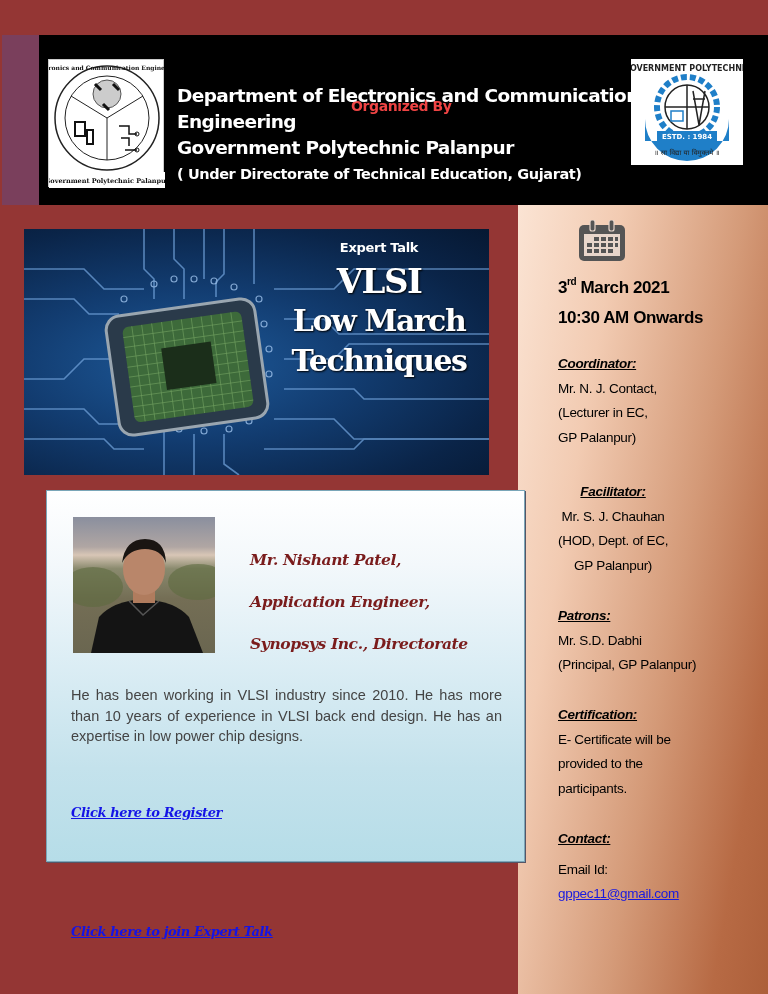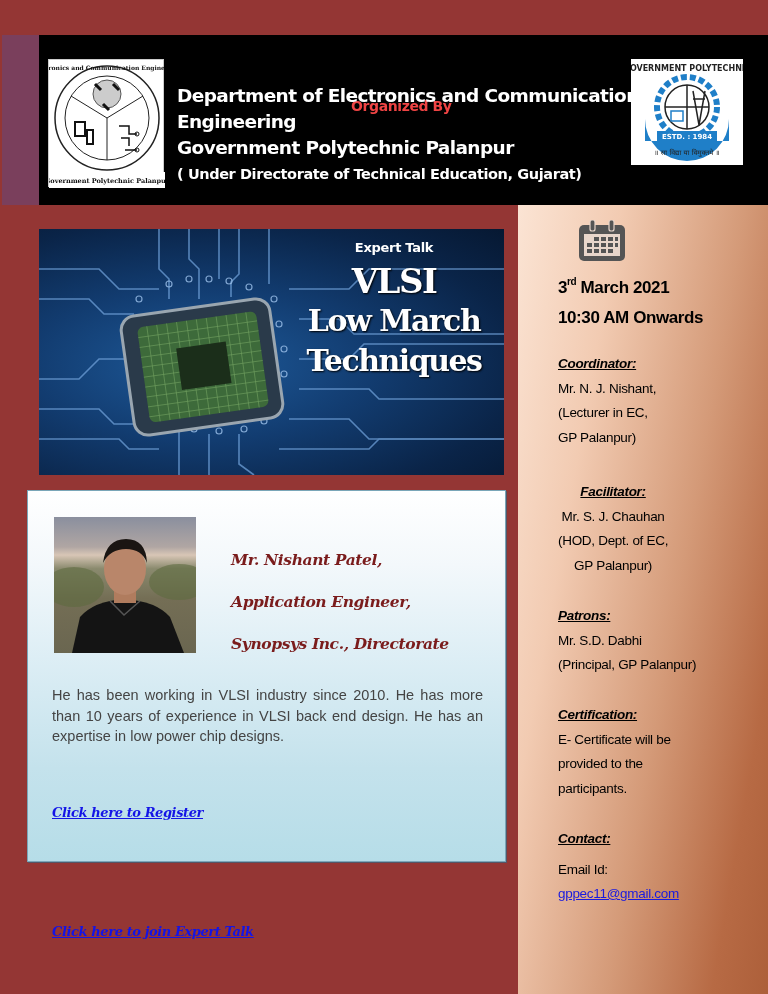--- a/index.html
+++ b/index.html
@@ -8,39 +8,39 @@
 
   .purple-strip { position: absolute; left: 2px; top: 35px; width: 37px; height: 170px; background: #7a3f5c; }
   .header { position: absolute; left: 39px; top: 35px; width: 729px; height: 170px; background: #000; }
   .logo-left { position: absolute; left: 9px; top: 24px; width: 116px; height: 128px; background: #fff; border: 1px solid #ccc; }
   .logo-right { position: absolute; left: 592px; top: 24px; width: 112px; height: 106px; background: #fff; }
   .org-by { position: absolute; left: 312px; top: 27px; color: #ef4444; font-size: 14px; font-weight: bold; font-family: "DejaVu Sans", sans-serif; letter-spacing: -0.4px; margin-top: 36px; }
   .dept { position: absolute; left: 138px; top: 48px; color: #fff; font-family: "DejaVu Sans", sans-serif; font-weight: bold; font-size: 18.5px; line-height: 26px; letter-spacing: -0.6px; }
   .dept div { white-space: nowrap; }
   .dept .sub { font-size: 14.5px; letter-spacing: -0.4px; }
 
-  .banner { position: absolute; left: 39px; top: 229px; width: 465px; height: 246px; overflow: hidden;
+  .banner { position: absolute; left: 24px; top: 229px; width: 465px; height: 246px; overflow: hidden;
     background: radial-gradient(ellipse at 35% 55%, #1e5a9a 0%, #123c70 40%, #0a2448 75%, #061832 100%); }
   .banner svg { position: absolute; left: 0; top: 0; }
   .banner-text { position: absolute; left: 245px; top: 8px; width: 220px; text-align: center; color: #fff; }
   .banner-text .small { font-family: "DejaVu Sans", sans-serif; font-weight: bold; font-size: 13px; line-height: 22px; letter-spacing: -0.3px; }
   .banner-text .big { font-family: "DejaVu Serif", serif; font-weight: bold; font-size: 30px; line-height: 40px; letter-spacing: -1.5px; text-shadow: 1px 1px 2px #000; }
   .banner-text .big.first { font-size: 34px; margin-top: 2px; }
 
   .right-panel { position: absolute; left: 518px; top: 205px; width: 250px; height: 941px;
     background: linear-gradient(100deg, #fbe4d4 0%, #f2cbb2 25%, #d49a78 55%, #b76a44 80%, #a85a35 100%);
     border-bottom: 2px solid #e69a72; }
   .cal-icon { position: absolute; left: 60px; top: 15px; width: 48px; height: 42px; }
   .date { position: absolute; left: 40px; top: 62px; font-size: 17px; font-weight: bold; letter-spacing: -0.4px; line-height: 30px; white-space: nowrap; }
   .date sup { font-size: 10px; vertical-align: 8px; }
   .rp-section { position: absolute; left: 40px; font-size: 13.5px; line-height: 24.5px; letter-spacing: -0.3px; white-space: nowrap; }
   .rp-section .head { font-weight: bold; text-decoration: underline; font-style: italic; }
   .rp-section a { color: #1a1adf; text-decoration: underline; }
 
-  .speaker-card { position: absolute; left: 27px; top: 490px; width: 479px; height: 372px;
+  .speaker-card { position: absolute; left: 46px; top: 490px; width: 479px; height: 372px;
     background: linear-gradient(180deg, #ffffff 0%, #f3f8fb 20%, #ddeef5 45%, #c4e2ec 75%, #b6dde8 100%);
     border: 1px solid #7aa6b8; box-shadow: 1px 1px 0 #556; }
   .photo { position: absolute; left: 26px; top: 26px; width: 142px; height: 136px; overflow: hidden;
     background: linear-gradient(180deg, #8a8f9e 0%, #b0a6a3 22%, #d8c6b6 28%, #8a8a6e 38%, #746e55 60%, #6a6650 100%); }
   .speaker-name { position: absolute; left: 203px; top: 48px; color: #7a1c1c; font-family: "DejaVu Serif", serif; font-style: italic; font-weight: bold; font-size: 15.5px; line-height: 42px; letter-spacing: -0.4px; white-space: nowrap; }
   .bio { position: absolute; left: 24px; top: 194px; width: 431px; color: #444; font-size: 14.5px; line-height: 20.5px; text-align: justify; font-family: "Liberation Sans", sans-serif; }
   .link { position: absolute; left: 24px; color: #1414e6; font-family: "DejaVu Serif", serif; font-style: italic; font-weight: bold; font-size: 13px; text-decoration: underline; letter-spacing: -0.4px; white-space: nowrap; cursor: pointer; }
 </style>
 </head>
 <body>
@@ -175,21 +175,21 @@
         <rect x="30" y="29" width="5" height="4"></rect>
     </g>
   </svg>
   <div class="date">
     <div><span>3</span><sup>rd</sup><span> March 2021</span></div>
     <div>10:30 AM Onwards</div>
   </div>
 
   <div class="rp-section" style="top:147px;">
     <div class="head">Coordinator:</div>
-    <div>Mr. N. J. Nishant,</div>
+    <div>Mr. N. J. Contact,</div>
     <div>(Lecturer in EC,</div>
     <div>GP Palanpur)</div>
   </div>
 
   <div class="rp-section" style="top:275px;text-align:center;">
     <div class="head">Facilitator:</div>
     <div>Mr. S. J. Chauhan</div>
     <div>(HOD, Dept. of EC,</div>
     <div>GP Palanpur)</div>
   </div>

